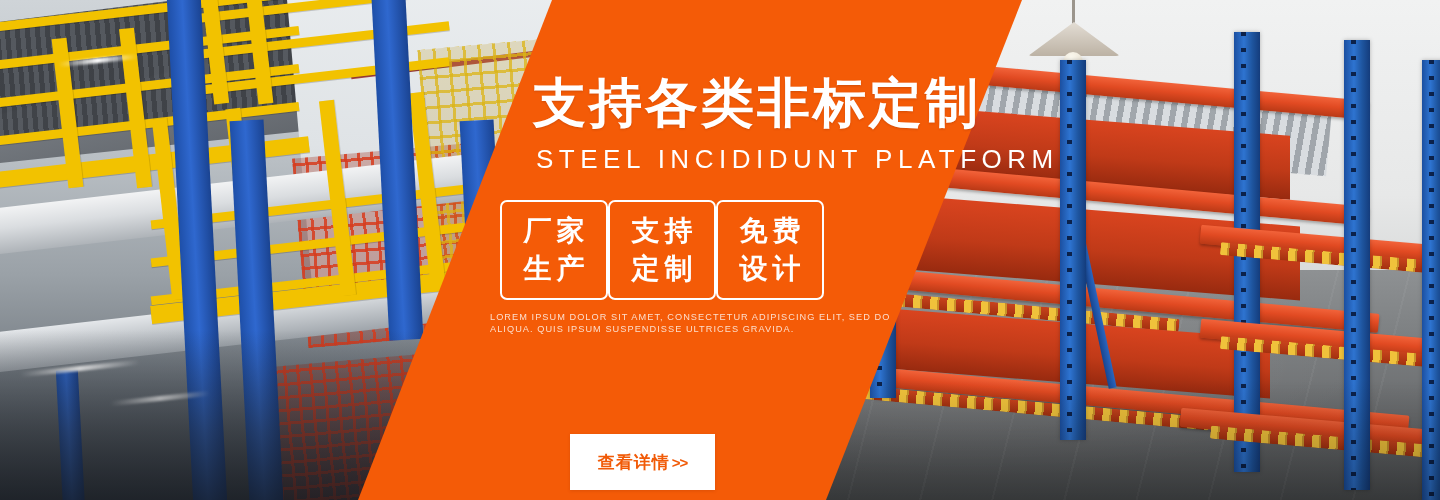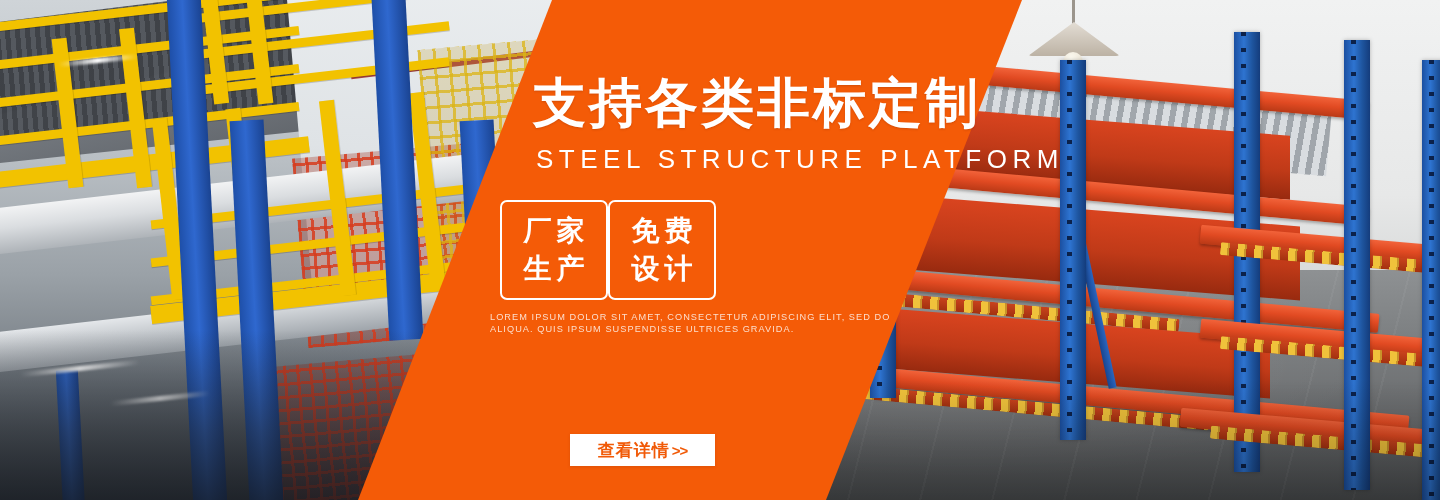--- a/index.html
+++ b/index.html
@@ -186,21 +186,21 @@
   .tagbox span { display:block; white-space:nowrap; }
 
   .lorem {
     position:absolute; left:490px; top:312px; width:380px;
     color:rgba(255,255,255,.80);
     font-size:9.2px; line-height:11.6px; letter-spacing:1.05px;
   }
   .lorem div { white-space:nowrap; }
 
   .cta {
-    position:absolute; left:570px; top:434px; width:145px; height:32px;
+    position:absolute; left:570px; top:434px; width:145px; height:56px;
     background:#ffffff; display:flex; align-items:center; justify-content:center;
     color:#f15a07; font-size:17px; font-weight:bold; letter-spacing:1px;
     box-shadow:0 1px 3px rgba(120,35,0,.18); cursor:pointer;
   }
   .cta .arrows { font-size:15px; letter-spacing:-1px; margin-left:2px; }
 </style>
 </head>
 <body>
 
 <div id="banner">
@@ -290,28 +290,32 @@
     <div class="pr-upright" style="right:-4px;top:60px;height:440px;width:22px;"></div>
     <div class="pr-shadow"></div>
   </div>
 
   <div class="orange-panel" style="--orange: #f45b07;"></div>
 
   <div class="content">
 
     <div class="headline">支持各类非标定制</div>
 
-    <div class="subhead">STEEL STRUCTURE PLATFORM</div>
+    <div class="subhead">STEEL INCIDIDUNT PLATFORM</div>
 
     <div class="tagbox-row">
       <div class="tagbox">
         <span>厂家</span>
         <span>生产</span>
       </div>
       <div class="tagbox">
+        <span>支持</span>
+        <span>定制</span>
+      </div>
+      <div class="tagbox">
         <span>免费</span>
         <span>设计</span>
       </div>
     </div>
 
     <div class="lorem">
       <div>LOREM IPSUM DOLOR SIT AMET, CONSECTETUR ADIPISCING ELIT, SED DO</div>
       <div>ALIQUA. QUIS IPSUM SUSPENDISSE ULTRICES GRAVIDA.</div>
     </div>
 

